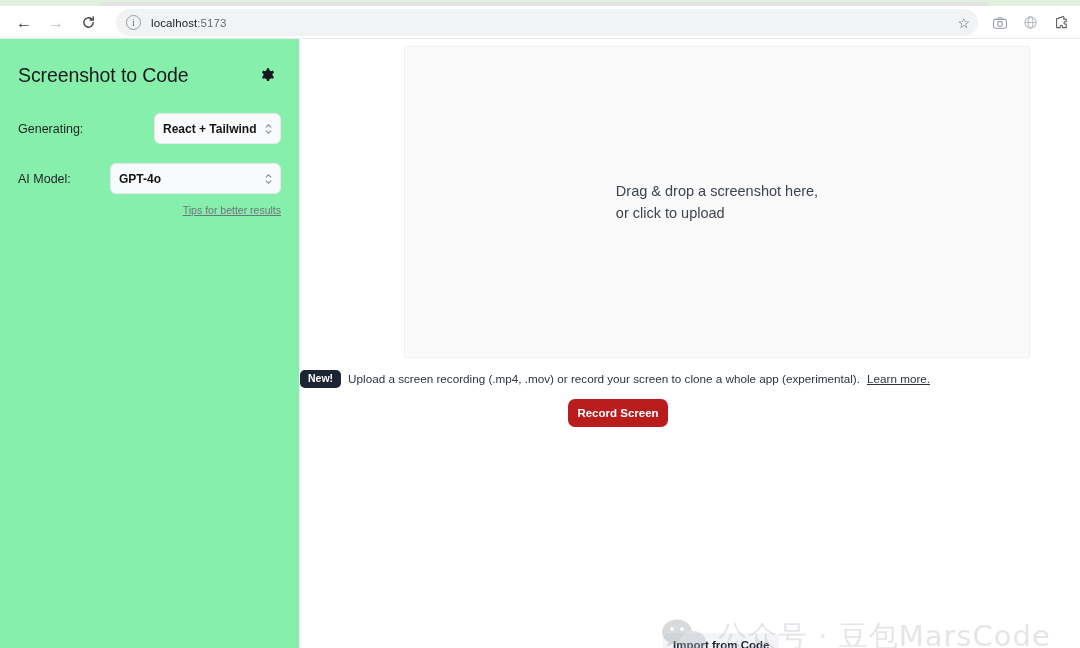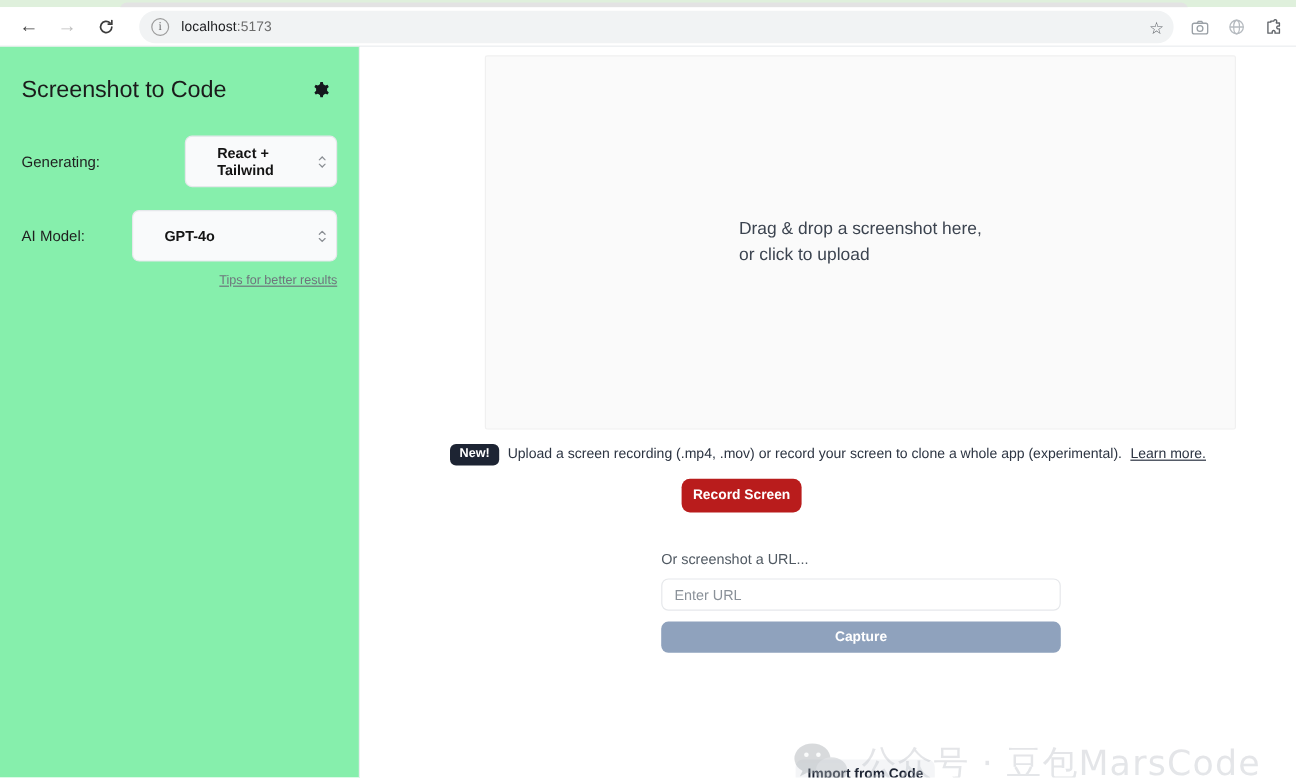--- a/index.html
+++ b/index.html
@@ -73,22 +73,22 @@
     padding: 25px 22px 0 18px;
   }
   #app-title { font-size: 19.5px; color: #1b1b1b; font-weight: 400; letter-spacing: -.1px; }
   #settings-gear { width: 18px; height: 18px; display: block; }
   .setting-row {
     display: flex; align-items: center; padding: 0 18px; margin-top: 19px;
   }
   #setting-row-generating { margin-top: 26px; gap: 44px; }
   .setting-label { font-size: 12.5px; color: #1f1f1f; width: 92px; flex: none; }
   .select-box {
-    flex: 1; height: 43px; background: #f9fafb; border: 1px solid #e6e8eb;
-    border-radius: 6px; display: flex; align-items: center; padding: 0 26px;
+    flex: 1; height: 31px; background: #f9fafb; border: 1px solid #e6e8eb;
+    border-radius: 6px; display: flex; align-items: center; padding: 0 8px;
     position: relative;
   }
   .select-value { font-size: 12px; font-weight: bold; color: #141414; }
   .select-chevrons {
     position: absolute; right: 8px; top: 50%; transform: translateY(-50%);
     display: flex; flex-direction: column; align-items: center; gap: 2px;
     color: #8b8f94;
   }
   #tips-row { display: flex; justify-content: flex-end; padding: 0 18px; margin-top: 10px; }
   #tips-link {
@@ -101,21 +101,21 @@
   #dropzone {
     position: absolute; left: 104px; top: 7px; width: 626px; height: 312px;
     background: #fafafa; border: 1px solid #f0f0f0; border-radius: 2px;
     display: flex; flex-direction: column; align-items: center; justify-content: center;
   }
   .dropzone-line { font-size: 14.5px; color: #3c4450; line-height: 22px; }
   #dropzone-text-wrap { text-align: left; }
 
   #recording-row {
     position: absolute; left: 0; top: 331px; width: 780px;
-    display: flex; align-items: center; justify-content: center; gap: 7px;
+    display: flex; align-items: center; gap: 7px;
   }
   #new-badge {
     background: #1d2433; color: #ffffff; font-size: 10.5px; font-weight: bold;
     border-radius: 5px; padding: 3px 8px; line-height: 1.1;
   }
   #recording-text { font-size: 11.7px; color: #2c3442; }
   #learn-more-link {
     font-size: 11.7px; color: #2c3442; text-decoration: underline; cursor: pointer;
   }
 
@@ -273,25 +273,20 @@
     </div>
 
     <div id="recording-row">
       <span id="new-badge">New!</span>
       <span id="recording-text">Upload a screen recording (.mp4, .mov) or record your screen to clone a whole app (experimental).</span>
       <span id="learn-more-link">Learn more.</span>
     </div>
 
     <div id="record-screen-button">Record Screen</div>
 
-    <div id="url-section">
-      <div id="url-section-label">Or screenshot a URL...</div>
-      <input id="url-input" type="text" placeholder="Enter URL" style="">
-      <button id="capture-button">Capture</button>
-    </div>
 
     <div id="import-from-code-button">Import from Code</div>
   </div>
 
   <div id="watermark">
     <svg id="watermark-logo" viewBox="0 0 48 40" fill="#9aa0a6">
       <ellipse cx="17" cy="15" rx="15" ry="12.5"></ellipse>
       <path d="M9 25l-2.5 5 6-3z"></path>
       <ellipse cx="33" cy="25" rx="13" ry="11" fill="#b0b5bb"></ellipse>
       <path d="M41 34l2.5 4.5-5.5-2.5z" fill="#b0b5bb"></path>

